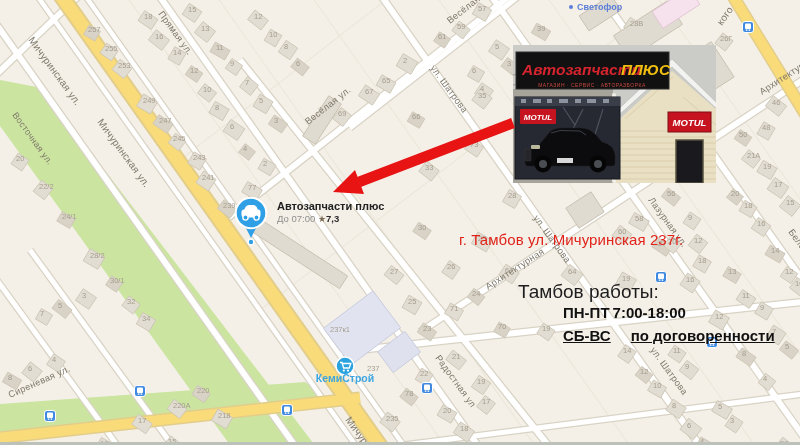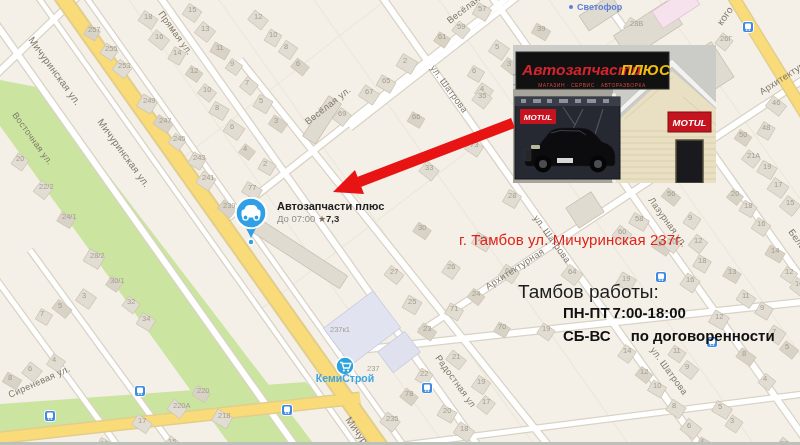--- a/index.html
+++ b/index.html
@@ -7,21 +7,21 @@
          font-family:"Liberation Sans",sans-serif;background:#f4f0e8;}
   .stage svg text{font-family:"Liberation Sans",sans-serif;}
   #map-layer{position:absolute;left:0;top:0;z-index:0;}
   .photo{position:absolute;left:513px;top:45px;width:167px;height:138px;z-index:2;}
   #arrow-layer{position:absolute;left:0;top:0;z-index:3;pointer-events:none;}
   .addr{position:absolute;left:459px;top:231px;z-index:4;font-size:15px;
         letter-spacing:.1px;white-space:nowrap;}
   .sched-title{position:absolute;left:518px;top:281px;z-index:4;font-size:19px;color:#1d1d1d;white-space:nowrap;}
   .sched-row{position:absolute;z-index:4;display:flex;font-size:15px;font-weight:bold;color:#111;white-space:nowrap;}
   .row1{left:563px;top:304px;gap:3px;}
-  .row2{left:563px;top:327px;gap:20px;}
+  .row2{left:563px;top:327px;gap:20px;text-decoration:underline;}
   .marker{position:absolute;left:233px;top:197px;z-index:5;width:170px;height:52px;}
   .m-label{position:absolute;left:44px;top:3px;line-height:1.15;}
   .m-title{font-size:11px;font-weight:bold;color:#212121;white-space:nowrap;}
   .m-sub{font-size:9.5px;color:#8e8e8e;white-space:nowrap;margin-top:1px;}
   .m-sub .star{color:#7a6a55;font-size:9px;}
   .m-sub b{color:#2b2b2b;}
   .bottom-edge{position:absolute;left:0;bottom:0;width:800px;height:3px;background:#bcc1ba;z-index:6;}
 </style>
 </head>
 <body>

